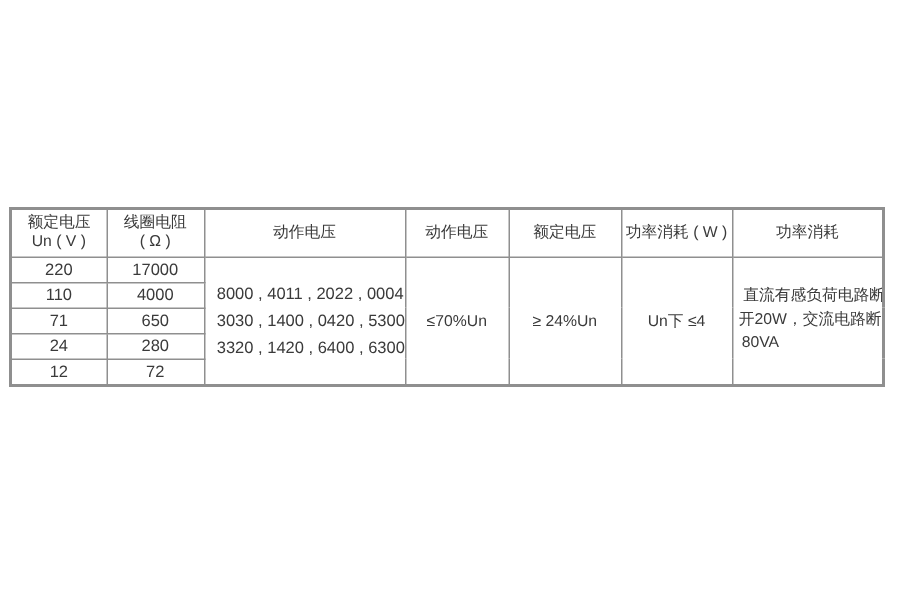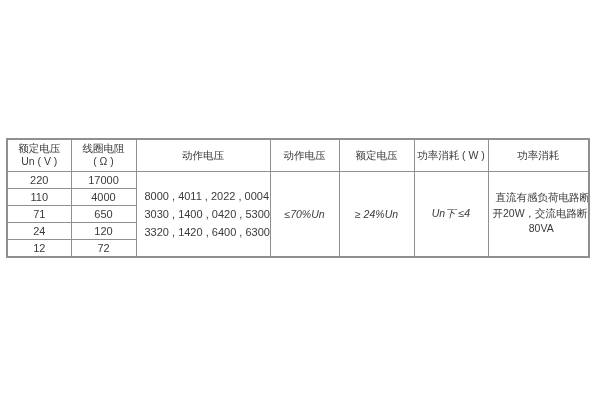--- a/index.html
+++ b/index.html
@@ -45,23 +45,23 @@
   .spec-table td.num-cell {
     font-size: 11px;
     line-height: 16px;
   }
   td.contact-form-cell {
     text-align: left;
     padding-left: 8px;
     font-size: 11px;
   }
   td.contact-form-cell div { line-height: 18px; white-space: nowrap; }
-  td.value-cell { font-size: 10.5px; font-style: italic; }
+  td.value-cell { font-size: 10.5px; }
   td.capacity-cell {
-    text-align: center;
+    text-align: left;
     padding-left: 4px;
     font-size: 10.5px;
   }
   td.capacity-cell div { line-height: 15.5px; white-space: nowrap; }
   td.capacity-cell div.first { padding-left: 3px; }
   td.capacity-cell div.last { padding-left: 2px; }
 </style>
 </head>
 <body>
 
@@ -114,21 +114,21 @@
       <tr>
         <td class="num-cell">110</td>
         <td class="num-cell">4000</td>
       </tr>
       <tr>
         <td class="num-cell">71</td>
         <td class="num-cell">650</td>
       </tr>
       <tr>
         <td class="num-cell">24</td>
-        <td class="num-cell">120</td>
+        <td class="num-cell">280</td>
       </tr>
       <tr>
         <td class="num-cell">12</td>
         <td class="num-cell">72</td>
       </tr>
     </tbody>
   </table>
 </div>
 
 </body></html>

